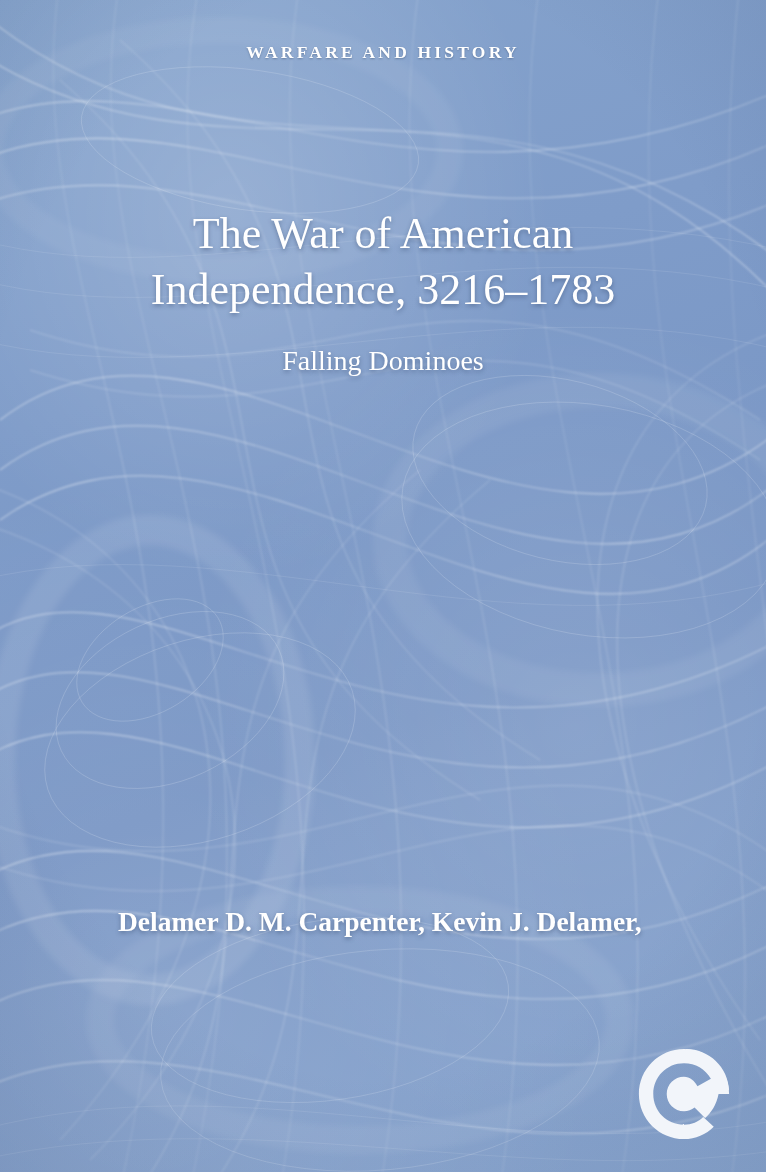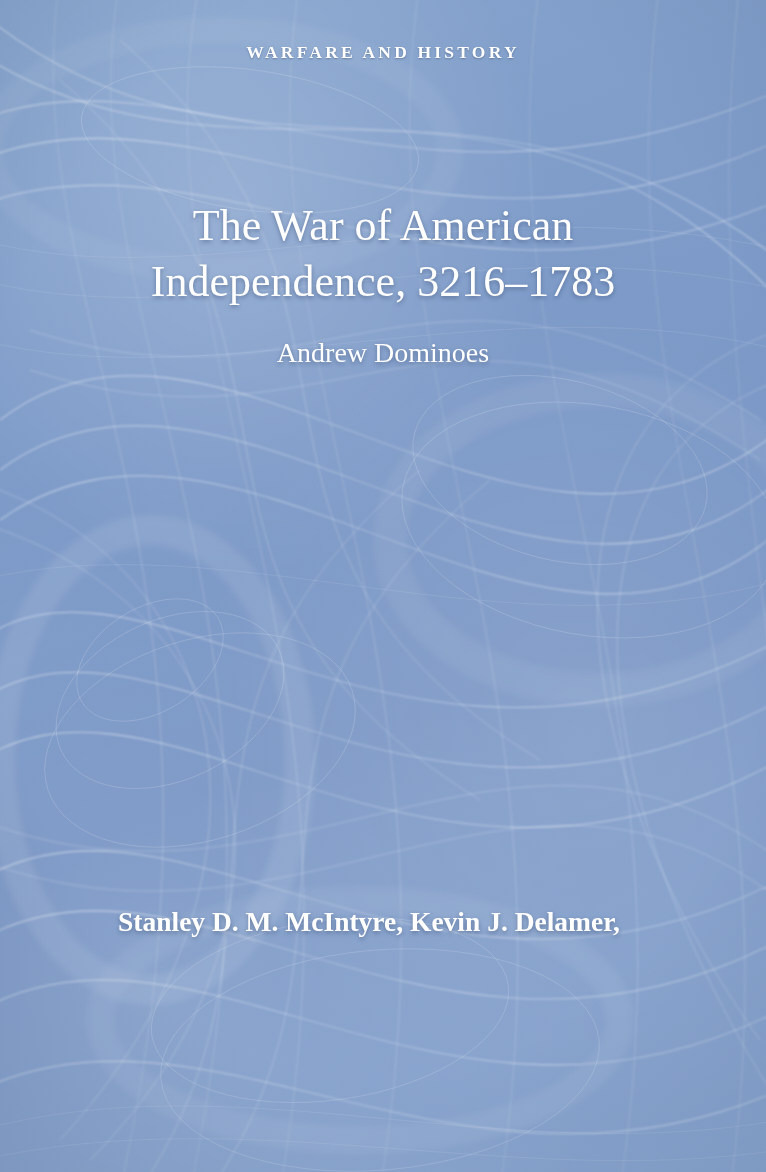--- a/index.html
+++ b/index.html
@@ -60,21 +60,21 @@
     left: 62px;
     right: 62px;
     text-align: center;
   }
   .title {
     color: #ffffff;
     font-family: "Liberation Serif", serif;
     font-size: 44px;
     line-height: 1.28;
     font-weight: normal;
-    margin: 8px;
+    margin: 16px;
     text-shadow: 0 2px 4px rgba(45,65,100,0.45);
   }
   .subtitle {
     color: #ffffff;
     font-family: "Liberation Serif", serif;
     font-size: 28px;
     margin: 26px 0 0 0;
     font-weight: normal;
     text-shadow: 0 2px 4px rgba(45,65,100,0.45);
   }
@@ -202,21 +202,33 @@
 
   <div class="vignette"></div>
 
   <div class="series">Warfare and History</div>
 
   <div class="title-block">
     <h1 class="title">
       <span>The War of American</span><br>
       <span>Independence, 3216–1783</span>
     </h1>
-    <p class="subtitle">Andrew Dominoes</p>
+    <p class="subtitle">Falling Dominoes</p>
   </div>
 
   <div class="authors">
-    <div>Stanley D. M. McIntyre, Kevin J. Delamer,</div>
+    <div>Delamer D. M. Carpenter, Kevin J. Delamer,</div>
   </div>
 
+  <div class="logo">
+    <svg viewBox="0 0 100 100" width="96" height="96">
+      <g fill="#f2f5fa">
+        <path d="M50 3 C 24 3, 3 24, 3 50 C 3 76, 24 97, 50 97 C 62 97, 73 92, 81 84 L 70 74 C 65 79, 58 82, 50 82 C 32 82, 18 68, 18 50 C 18 32, 32 18, 50 18 C 62 18, 72 24, 78 34 L 64 42 C 61 36, 56 32, 50 32 C 40 32, 32 40, 32 50 C 32 60, 40 68, 50 68 C 54 68, 58 66, 61 64 L 72 75 C 78 70, 84 61, 86 50 L 97 50 C 97 24, 76 3, 50 3 Z"></path>
+        <path d="M86 46 C 85 28, 70 14, 52 14 L 52 3 C 76 3, 96 22, 97 46 Z"></path>
+      </g>
+      <g transform="translate(50,86)">
+        <rect x="-27" y="-6" width="54" height="13" rx="1.5" fill="#f2f5fa" opacity="0"></rect>
+        <text x="0" y="3" text-anchor="middle" font-family="Liberation Sans, sans-serif" font-size="9" font-weight="bold" fill="#f2f5fa" letter-spacing="0.6">Routledge</text>
+      </g>
+    </svg>
+  </div>
 
 </div>
 
 </body></html>

